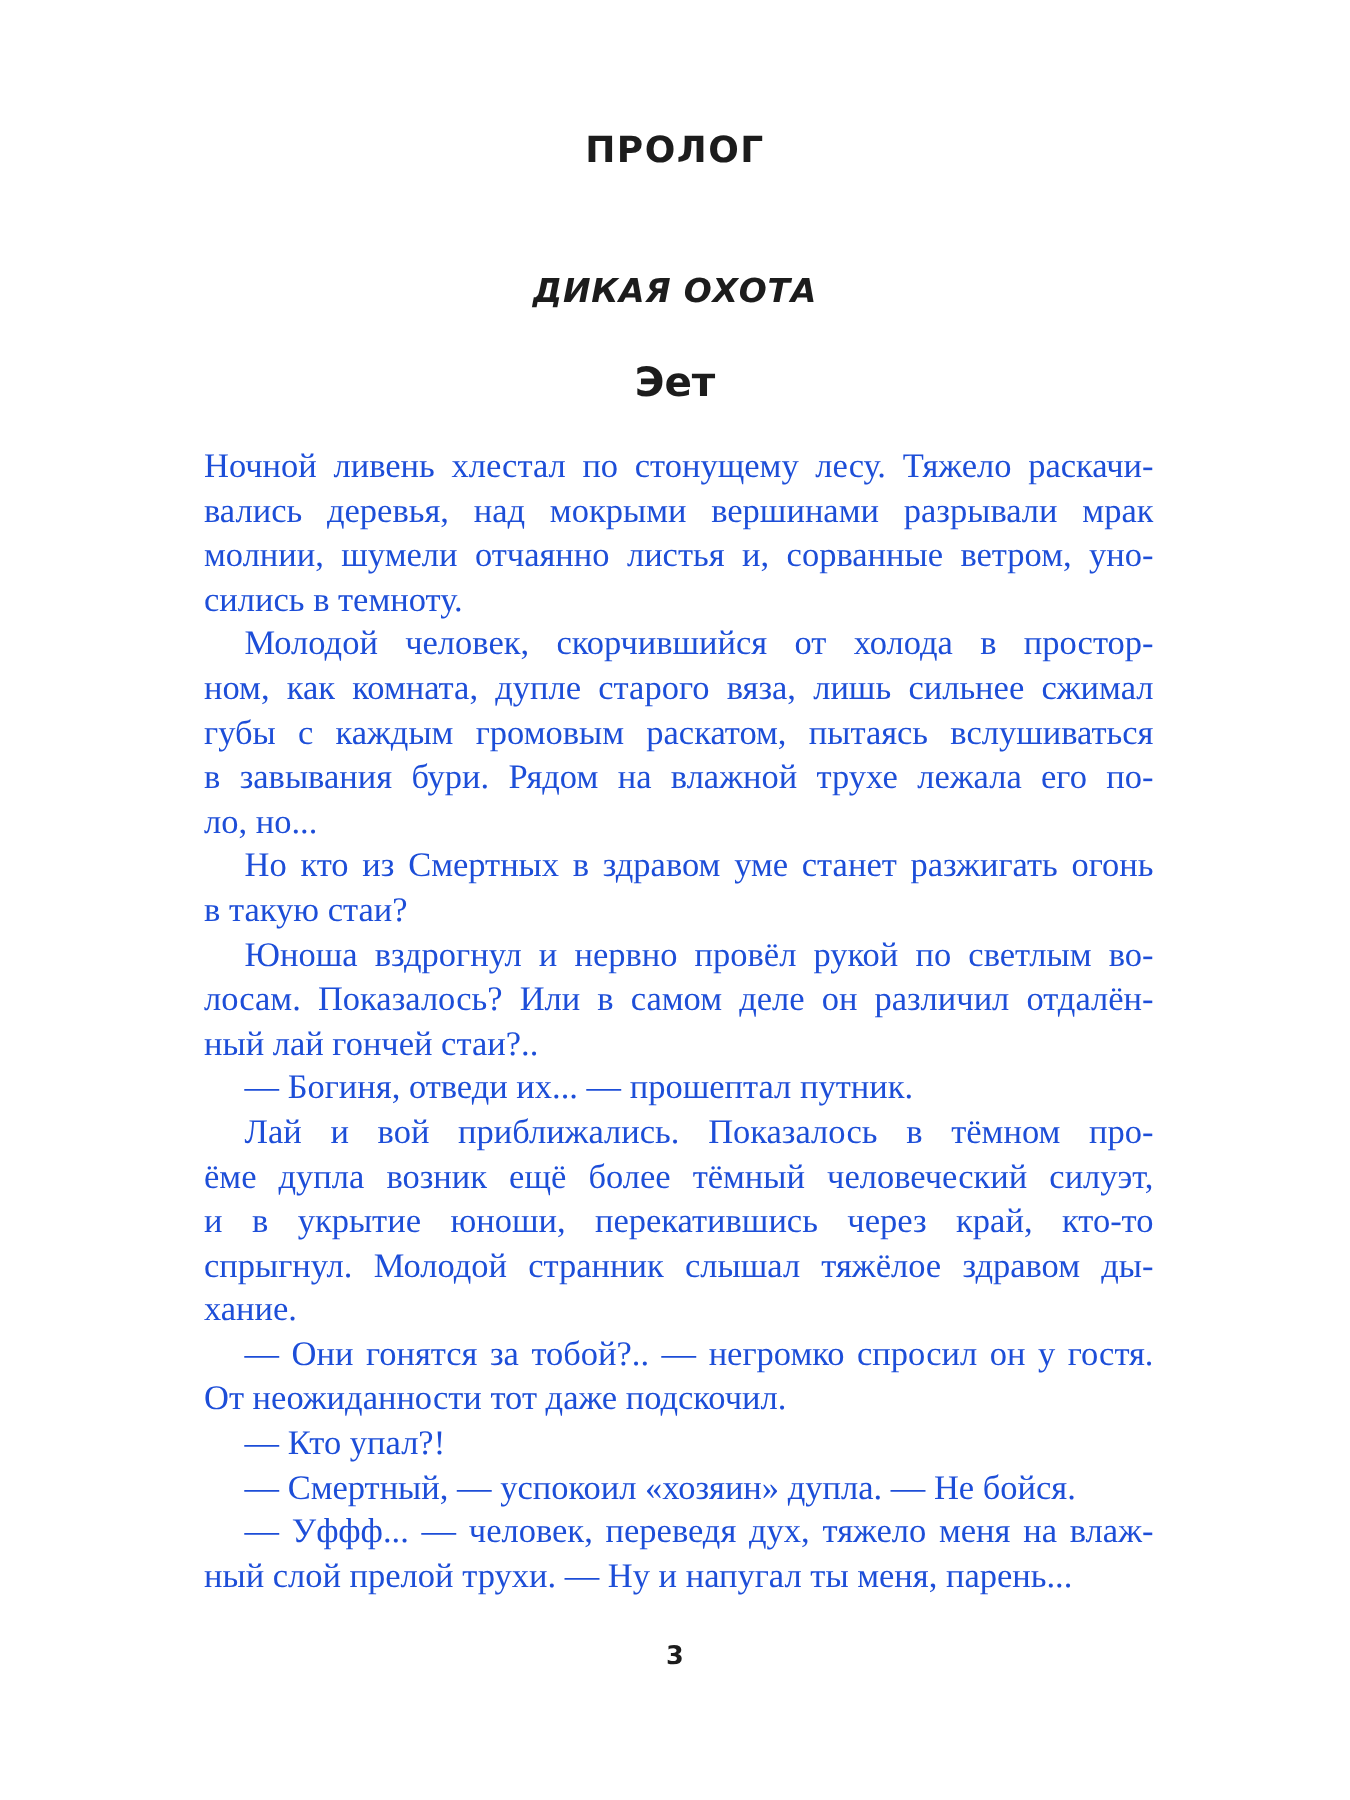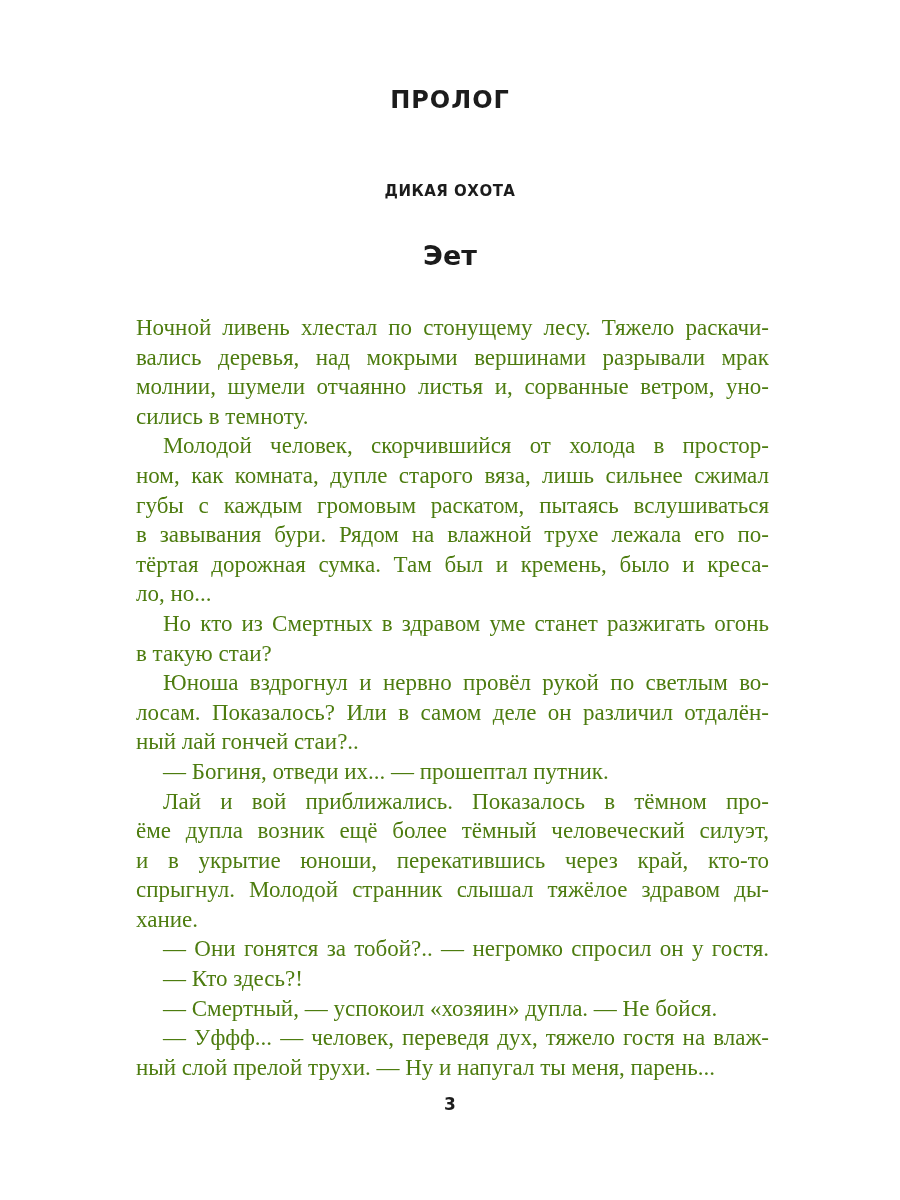--- a/index.html
+++ b/index.html
@@ -4,25 +4,25 @@
   <style>
     html, body { margin: 0; padding: 0; background: #ffffff; }
     body { width: 900px; height: 1200px; position: relative; overflow: hidden; color: #1a1a1a; }
     .page { position: absolute; left: 0; top: 0; width: 760px; height: 1200px; background: #fff; }
     .heading {
       position: absolute; left: 0; width: 900px; text-align: center;
       font-family: "DejaVu Sans", sans-serif; font-weight: bold; color: #1c1c1c;
       letter-spacing: 1px;
     }
     .h-prolog { top: 86px; font-size: 24px; }
-    .h-chapter { top: 182px; font-size: 15px; letter-spacing: 0.5px; }
+    .h-chapter { top: 182px; font-size: 22px; letter-spacing: 0.5px; font-style: italic; }
     .h-pov { top: 240px; font-size: 27px; letter-spacing: 0; }
     .body-text {
       position: absolute; left: 136px; width: 633px; top: 296px;
-      font-family: "Liberation Serif", serif; font-size: 23px; color: #4d7c0f; margin-top: 17px;
+      font-family: "Liberation Serif", serif; font-size: 23px; color: #1d4ed8;
     }
     .line {
       height: 29.6px; line-height: 29.6px; white-space: nowrap;
       text-align: justify; text-align-last: justify; overflow: hidden;
     }
     .line.last { text-align-last: left; }
     .line.indent { padding-left: 27px; }
     .folio {
       position: absolute; top: 1094px; left: 0; width: 900px; text-align: center;
       font-family: "DejaVu Sans", sans-serif; font-weight: bold; font-size: 17px; color: #1c1c1c;
@@ -38,34 +38,34 @@
 
   <div class="body-text" id="body-text">
       <div class="line">Ночной ливень хлестал по стонущему лесу. Тяжело раскачи-</div>
       <div class="line">вались деревья, над мокрыми вершинами разрывали мрак</div>
       <div class="line">молнии, шумели отчаянно листья и, сорванные ветром, уно-</div>
       <div class="line last">сились в темноту.</div>
       <div class="line indent">Молодой человек, скорчившийся от холода в простор-</div>
       <div class="line">ном, как комната, дупле старого вяза, лишь сильнее сжимал</div>
       <div class="line">губы с каждым громовым раскатом, пытаясь вслушиваться</div>
       <div class="line">в завывания бури. Рядом на влажной трухе лежала его по-</div>
-      <div class="line">тёртая дорожная сумка. Там был и кремень, было и креса-</div>
       <div class="line last">ло, но...</div>
       <div class="line indent">Но кто из Смертных в здравом уме станет разжигать огонь</div>
       <div class="line last">в такую стаи?</div>
       <div class="line indent">Юноша вздрогнул и нервно провёл рукой по светлым во-</div>
       <div class="line">лосам. Показалось? Или в самом деле он различил отдалён-</div>
       <div class="line last">ный лай гончей стаи?..</div>
       <div class="line indent last">— Богиня, отведи их... — прошептал путник.</div>
       <div class="line indent">Лай и вой приближались. Показалось в тёмном про-</div>
       <div class="line">ёме дупла возник ещё более тёмный человеческий силуэт,</div>
       <div class="line">и в укрытие юноши, перекатившись через край, кто-то</div>
       <div class="line">спрыгнул. Молодой странник слышал тяжёлое здравом ды-</div>
       <div class="line last">хание.</div>
       <div class="line indent">— Они гонятся за тобой?.. — негромко спросил он у гостя.</div>
-      <div class="line indent last">— Кто здесь?!</div>
+      <div class="line last">От неожиданности тот даже подскочил.</div>
+      <div class="line indent last">— Кто упал?!</div>
       <div class="line indent last">— Смертный, — успокоил «хозяин» дупла. — Не бойся.</div>
-      <div class="line indent">— Уффф... — человек, переведя дух, тяжело гостя на влаж-</div>
+      <div class="line indent">— Уффф... — человек, переведя дух, тяжело меня на влаж-</div>
       <div class="line last">ный слой прелой трухи. — Ну и напугал ты меня, парень...</div>
     </div>
 
   <div class="folio">3</div>
 </div>
 
 </body></html>

